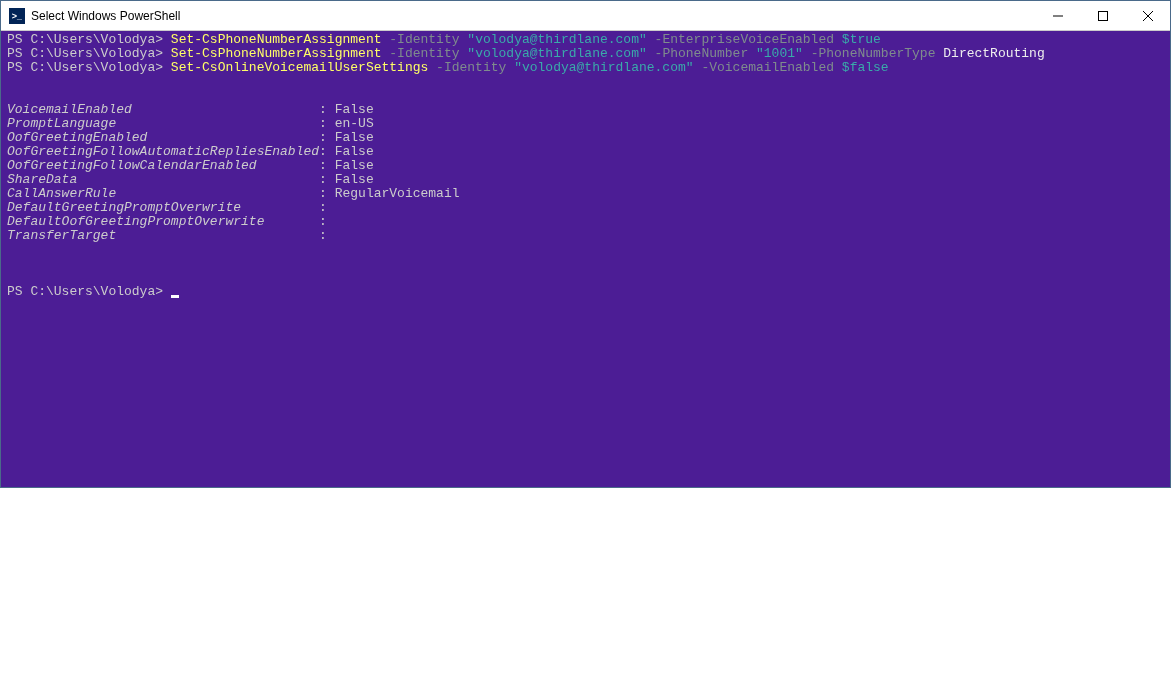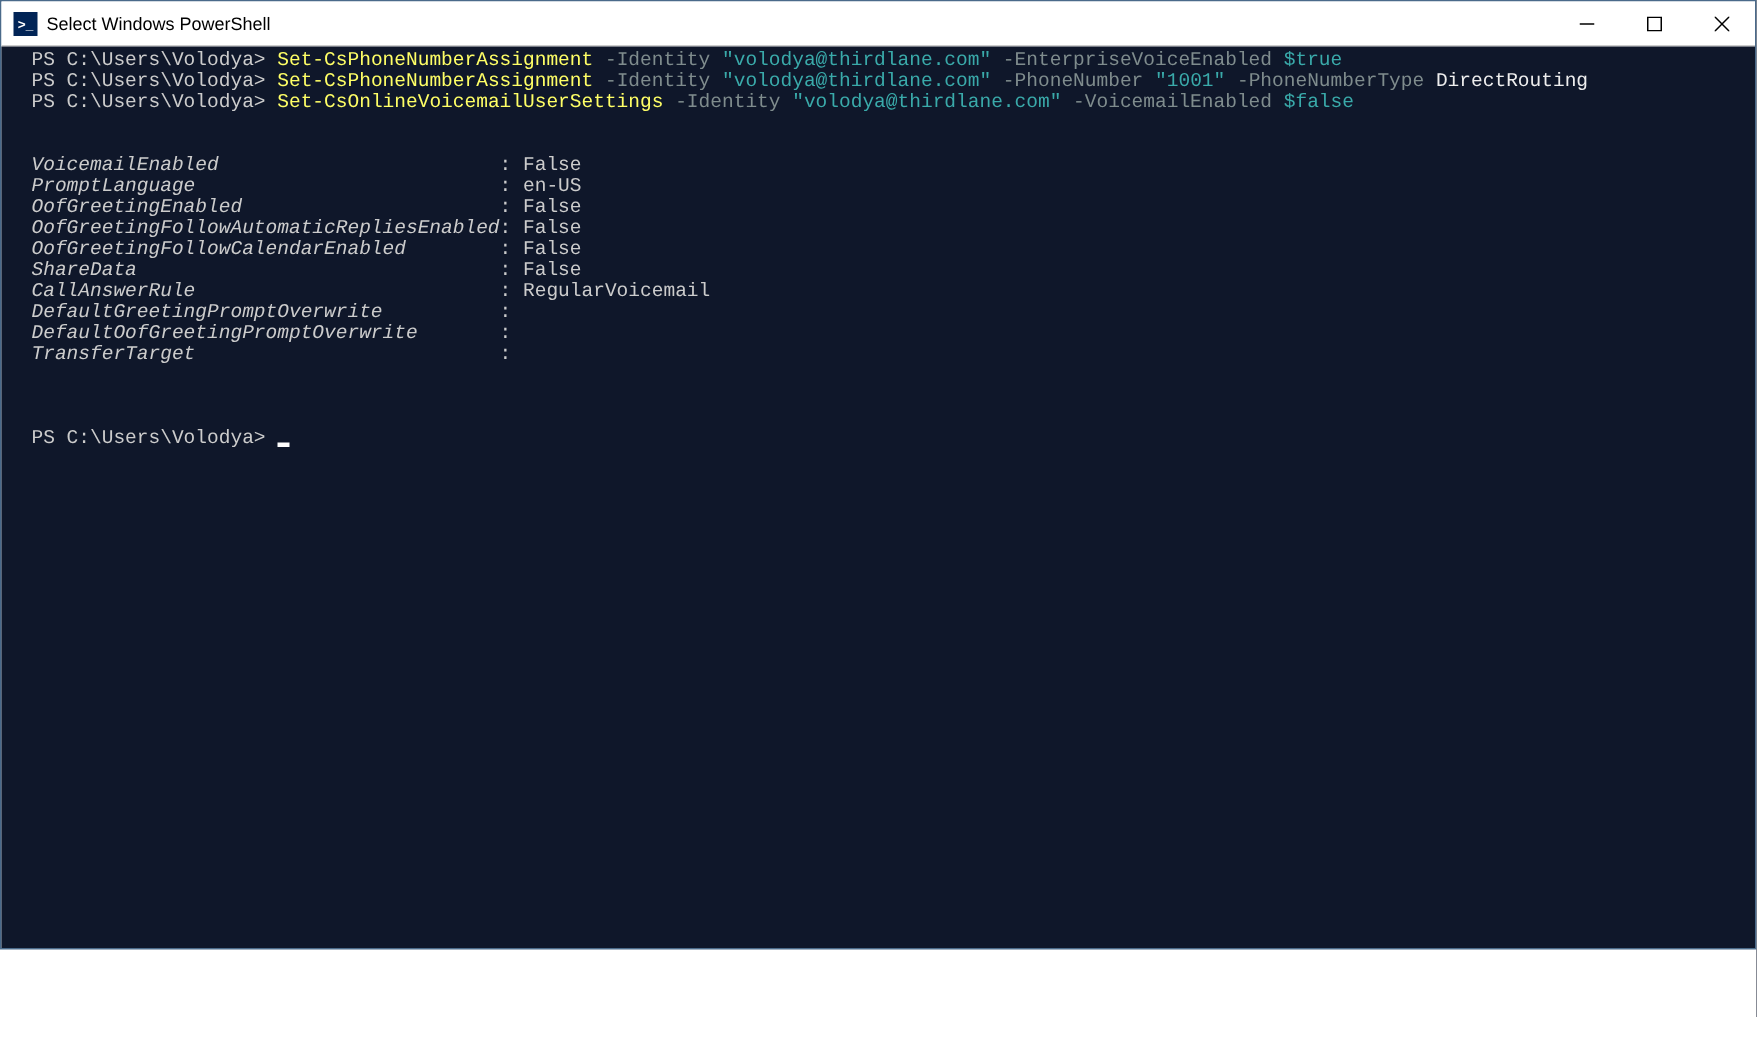--- a/index.html
+++ b/index.html
@@ -9,21 +9,21 @@
     }
     body {
       font-family: "Segoe UI", Tahoma, sans-serif;
       background: #ffffff;
       width: 1171px;
       height: 695px;
       overflow: hidden;
     }
     .window {
       width: 1171px;
-      height: 633px;
+      height: 488px;
       border: 1px solid #4a6a8a;
       display: flex;
       flex-direction: column;
     }
     .titlebar {
       height: 30px;
       background: #ffffff;
       display: flex;
       align-items: center;
       padding-left: 8px;
@@ -65,22 +65,22 @@
       font-size: 12px;
       color: #000;
       cursor: pointer;
     }
     .win-btn svg {
       width: 10px;
       height: 10px;
     }
     .terminal {
       flex: 1;
-      background: #0f172a;
-      padding: 2px 20px;
+      background: #4c1d95;
+      padding: 2px 6px;
       font-family: Consolas, "Courier New", monospace;
       font-size: 13px;
       line-height: 14px;
       color: #cccccc;
       overflow: hidden;
       white-space: pre;
     }
     .ps-prompt { color: #cccccc; }
     .ps-cmd { color: #ffff66; }
     .ps-param { color: #7f8c8d; }

